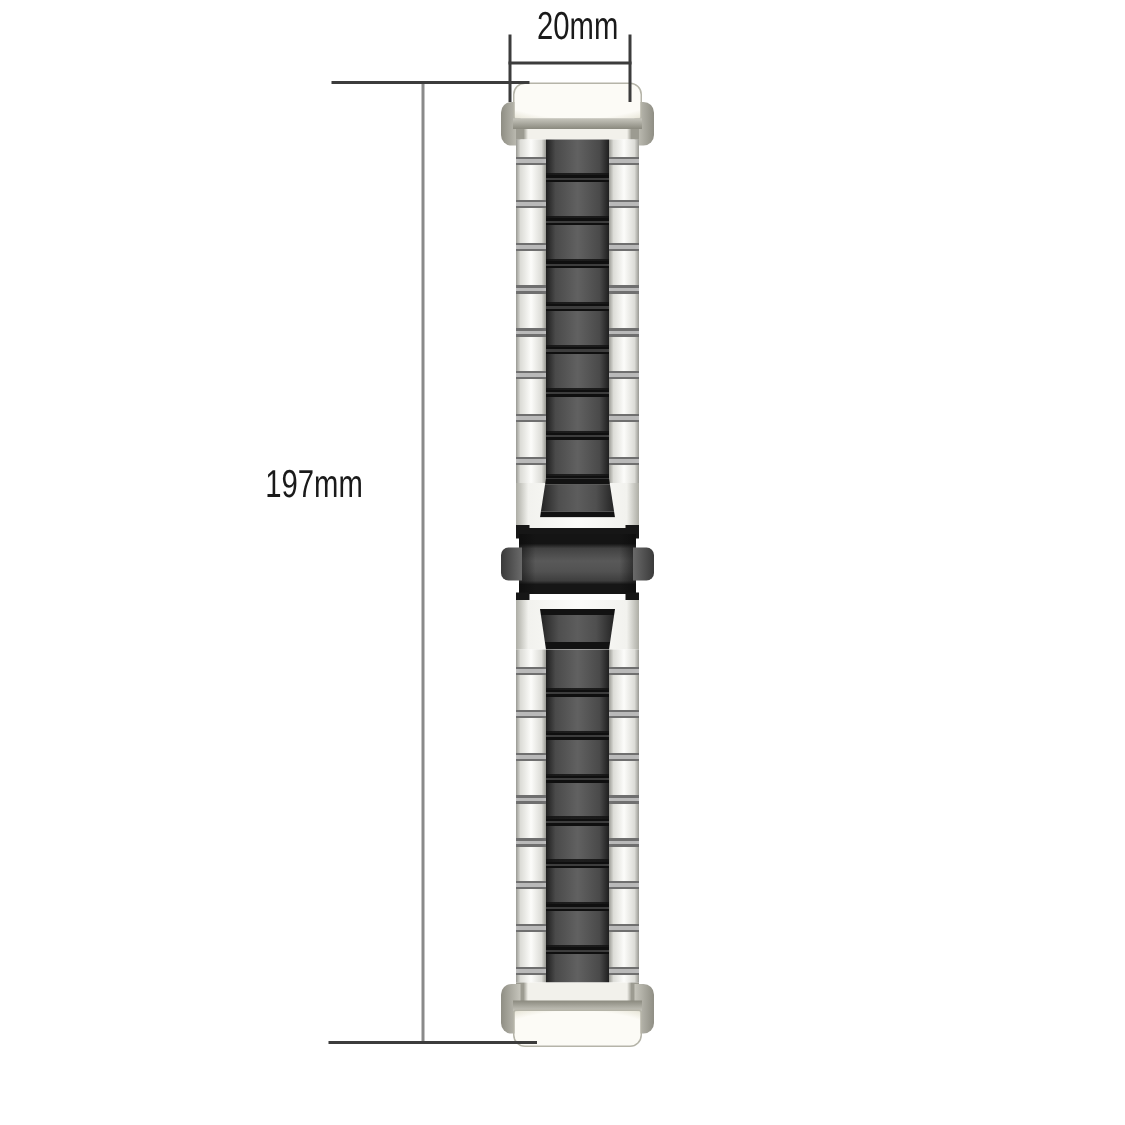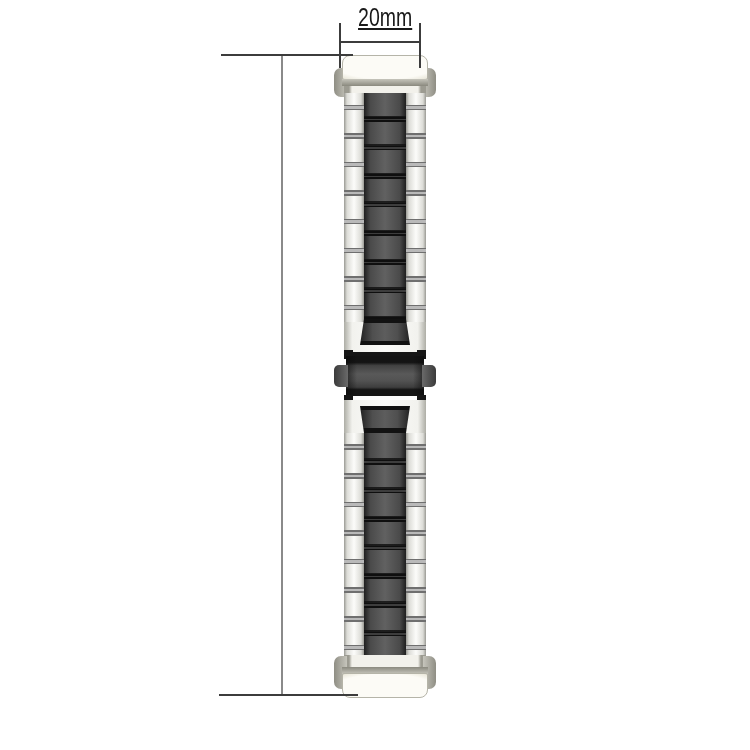--- a/index.html
+++ b/index.html
@@ -4,21 +4,21 @@
 <style>
   html,body { margin:0; padding:0; background:#fff; }
   .stage {
     position:relative; width:750px; height:750px; overflow:hidden;
     background:var(--color-background,#fff);
     font-family:"Liberation Sans", sans-serif;
   }
   .abs { position:absolute; }
 
   
-  .dim { z-index:5;text-decoration:underline; }
+  .dim { z-index:5; }
   .dim-label {
     color:var(--color-dim-text,#1a1a1a);
     font-size:26px; line-height:30px; text-align:center;
     display:flex; align-items:center; justify-content:center;
   }
   .dim-label .squeeze { display:inline-block; transform:scaleX(.75); white-space:nowrap; }
   .hline { height:2px; background:var(--color-dim-line,#3c3c3c); }
   .vtick { width:2px;  background:var(--color-dim-line,#3c3c3c); }
   .vline-long { width:2px; background:var(--color-dim-line-light,#8a8a8a); }
 
@@ -137,20 +137,23 @@
 
 <div class="stage">
 
   <div class="abs dim dim-label" id="w-label">
     <span class="squeeze">20mm</span>
   </div>
   <div class="abs dim hline" id="w-line"></div>
   <div class="abs dim vtick" id="w-tick-l"></div>
   <div class="abs dim vtick" id="w-tick-r"></div>
 
+  <div class="abs dim dim-label" id="l-label">
+    <span class="squeeze">197mm</span>
+  </div>
   <div class="abs dim vline-long" id="l-line"></div>
   <div class="abs dim hline" id="l-ext-t"></div>
   <div class="abs dim hline" id="l-ext-b"></div>
 
   <div class="abs band">
 
     <div class="ear" id="ear-tl"></div>
     <div class="ear right" id="ear-tr"></div>
     <div class="cap" id="cap-top"></div>
     <div class="cap-bar" id="cap-bar-top"></div>

